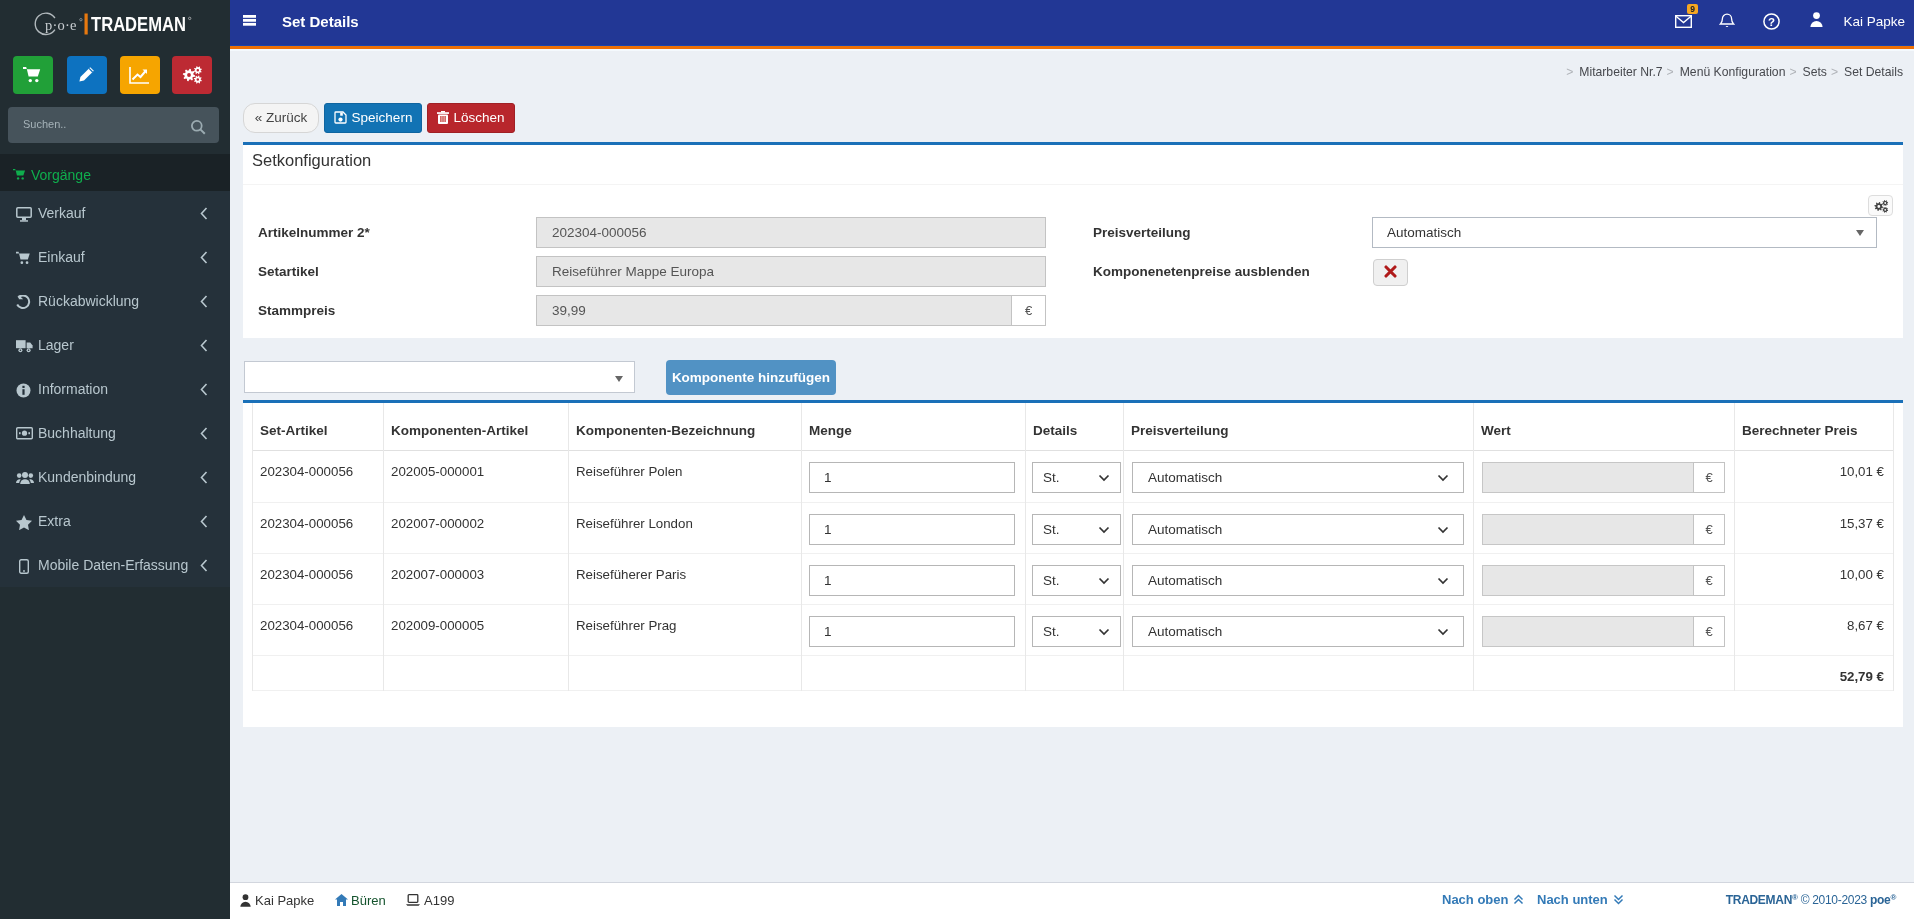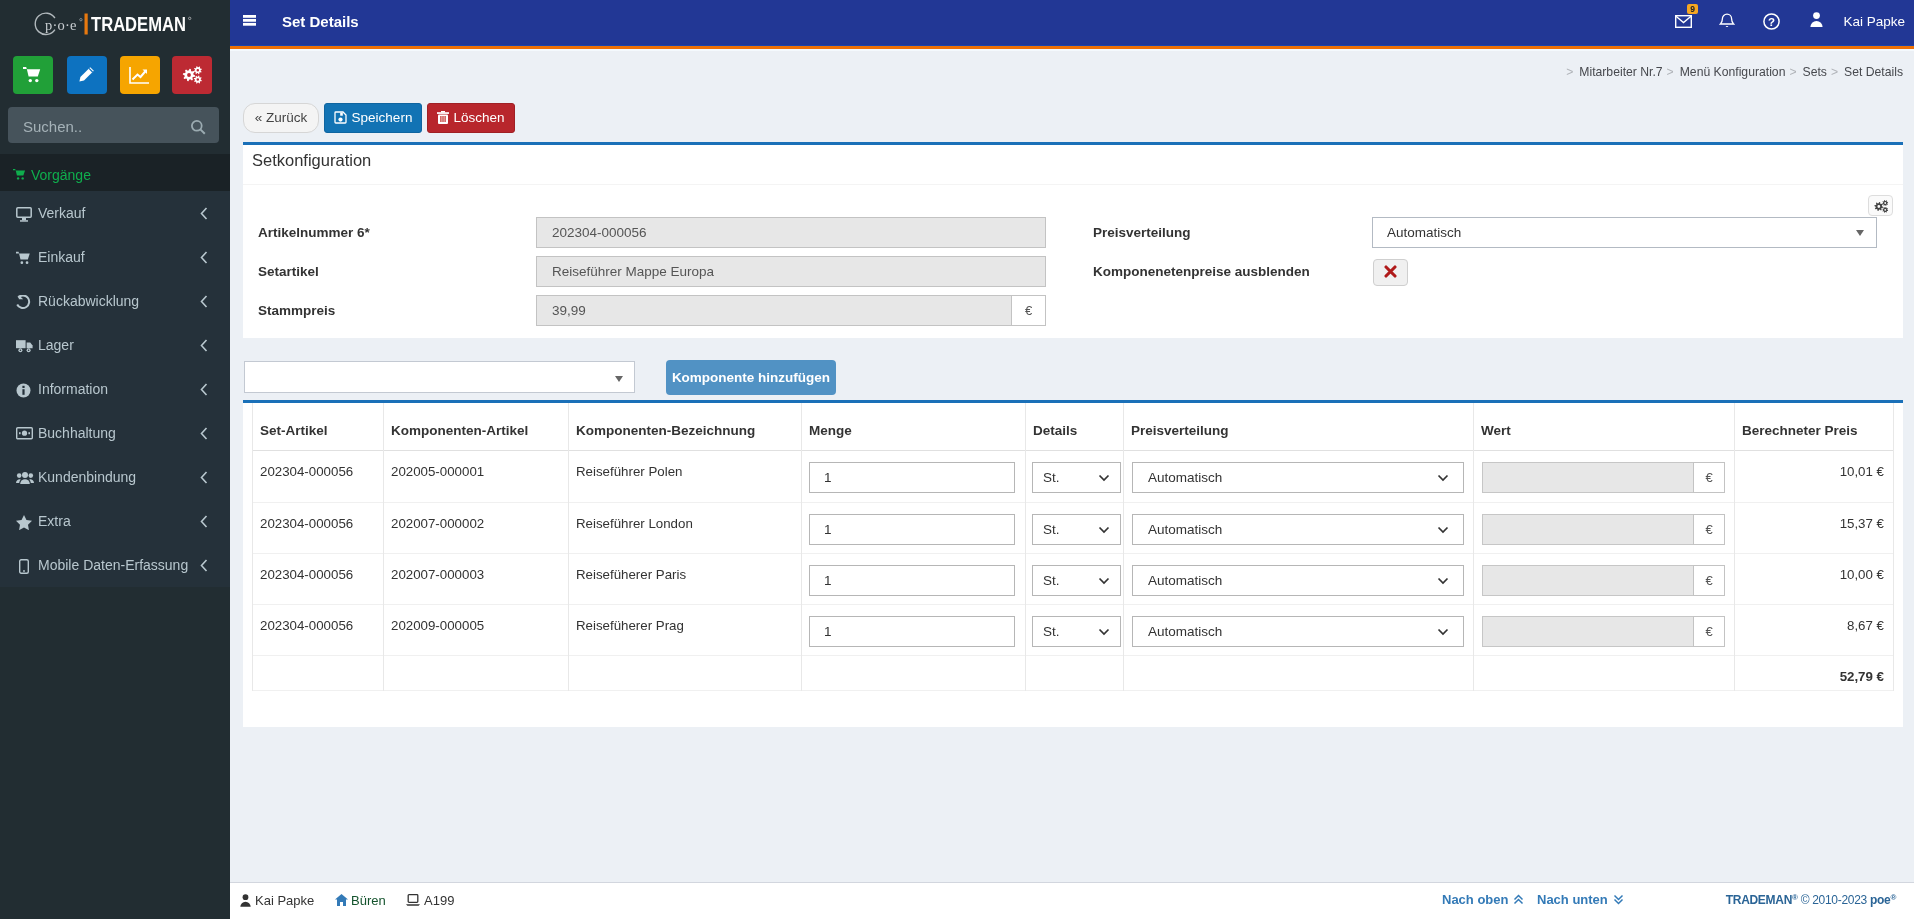--- a/index.html
+++ b/index.html
@@ -56,21 +56,21 @@
   <path d="M13.5 3.5 h4.5 v4.5 z" fill="#fff"></path>
 </svg>
 <div class="a" style="left:171.5px;top:56px;width:40px;height:38px;background:#bd2a33;border-radius:4px;"></div>
 <svg class="a" style="left:181px;top:65px;" width="22" height="20" viewBox="0 0 22 20">
   <path d="M14.17,10.62 L13.93,11.81 L11.88,12.08 L11.40,12.80 L11.92,14.80 L10.91,15.47 L9.27,14.21 L8.42,14.38 L7.38,16.17 L6.19,15.93 L5.92,13.88 L5.20,13.40 L3.20,13.92 L2.53,12.91 L3.79,11.27 L3.62,10.42 L1.83,9.38 L2.07,8.19 L4.12,7.92 L4.60,7.20 L4.08,5.20 L5.09,4.53 L6.73,5.79 L7.58,5.62 L8.62,3.83 L9.81,4.07 L10.08,6.12 L10.80,6.60 L12.80,6.08 L13.47,7.09 L12.21,8.73 L12.38,9.58 Z M9.90,10.00 A1.9,1.9 0 1 0 6.10,10.00 A1.9,1.9 0 1 0 9.90,10.00 Z" fill="#fff" fill-rule="evenodd"></path>
   <path d="M20.58,6.80 L20.19,7.50 L18.84,7.27 L18.39,7.62 L18.34,9.00 L17.57,9.23 L16.78,8.10 L16.21,8.04 L15.20,8.98 L14.50,8.59 L14.73,7.24 L14.38,6.79 L13.00,6.74 L12.77,5.97 L13.90,5.18 L13.96,4.61 L13.02,3.60 L13.41,2.90 L14.76,3.13 L15.21,2.78 L15.26,1.40 L16.03,1.17 L16.82,2.30 L17.39,2.36 L18.40,1.42 L19.10,1.81 L18.87,3.16 L19.22,3.61 L20.60,3.66 L20.83,4.43 L19.70,5.22 L19.64,5.79 Z M18.05,5.20 A1.25,1.25 0 1 0 15.55,5.20 A1.25,1.25 0 1 0 18.05,5.20 Z" fill="#fff" fill-rule="evenodd"></path>
   <path d="M20.82,15.41 L20.58,16.18 L19.21,16.22 L18.84,16.66 L19.07,18.02 L18.36,18.39 L17.36,17.45 L16.79,17.50 L15.99,18.62 L15.22,18.38 L15.18,17.01 L14.74,16.64 L13.38,16.87 L13.01,16.16 L13.95,15.16 L13.90,14.59 L12.78,13.79 L13.02,13.02 L14.39,12.98 L14.76,12.54 L14.53,11.18 L15.24,10.81 L16.24,11.75 L16.81,11.70 L17.61,10.58 L18.38,10.82 L18.42,12.19 L18.86,12.56 L20.22,12.33 L20.59,13.04 L19.65,14.04 L19.70,14.61 Z M18.05,14.60 A1.25,1.25 0 1 0 15.55,14.60 A1.25,1.25 0 1 0 18.05,14.60 Z" fill="#fff" fill-rule="evenodd"></path>
 </svg>
 
 <div class="a" style="left:8px;top:107px;width:211px;height:36px;background:#46535b;border-radius:4px;"></div>
-<div class="a" style="left:23px;top:118px;font-size:15px;color:#a5b2b8;">Suchen..</div>
+<div class="a" style="left:23px;top:118px;font-size:11px;color:#a5b2b8;">Suchen..</div>
 <svg class="a" style="left:190px;top:119px;" width="16" height="16" viewBox="0 0 16 16">
   <circle cx="6.8" cy="6.8" r="4.9" fill="none" stroke="#9babb1" stroke-width="1.8"></circle>
   <path d="M10.6 10.6 L14.8 14.8" stroke="#9babb1" stroke-width="2"></path>
 </svg>
 
 <div class="a" style="left:0;top:154px;width:230px;height:37px;background:#1a2226;"></div>
 <svg class="a" style="left:13px;top:168px;" width="14" height="13" viewBox="0 0 20 18">
   <path d="M0 1 h3.2 l0.6 2.2 h13.4 l-2.4 7.3 H5.6 L3.8 3 H0 z" fill="#0fae4d"></path>
   <circle cx="7.3" cy="14.6" r="1.7" fill="#0fae4d"></circle>
     <circle cx="13.8" cy="14.6" r="1.7" fill="#0fae4d"></circle>
@@ -234,21 +234,21 @@
 
 <div class="a" style="left:243px;top:142px;width:1660px;height:196px;background:#fff;border-top:3px solid #1a70b8;"></div>
 <div class="a" style="left:252px;top:151px;font-size:16.5px;color:#333;">Setkonfiguration</div>
 <div class="a" style="left:243px;top:184px;width:1660px;height:1px;background:#f4f4f4;"></div>
 <div class="a" style="left:1868px;top:195px;width:25px;height:21px;background:#fafafa;border:1px solid #ddd;border-radius:4px;"></div>
 <svg class="a" style="left:1872.5px;top:198.5px;" width="16" height="15" viewBox="0 0 22 20">
   <path d="M14.17,10.62 L13.93,11.81 L11.88,12.08 L11.40,12.80 L11.92,14.80 L10.91,15.47 L9.27,14.21 L8.42,14.38 L7.38,16.17 L6.19,15.93 L5.92,13.88 L5.20,13.40 L3.20,13.92 L2.53,12.91 L3.79,11.27 L3.62,10.42 L1.83,9.38 L2.07,8.19 L4.12,7.92 L4.60,7.20 L4.08,5.20 L5.09,4.53 L6.73,5.79 L7.58,5.62 L8.62,3.83 L9.81,4.07 L10.08,6.12 L10.80,6.60 L12.80,6.08 L13.47,7.09 L12.21,8.73 L12.38,9.58 Z M9.90,10.00 A1.9,1.9 0 1 0 6.10,10.00 A1.9,1.9 0 1 0 9.90,10.00 Z" fill="#444" fill-rule="evenodd"></path>
   <path d="M20.58,6.80 L20.19,7.50 L18.84,7.27 L18.39,7.62 L18.34,9.00 L17.57,9.23 L16.78,8.10 L16.21,8.04 L15.20,8.98 L14.50,8.59 L14.73,7.24 L14.38,6.79 L13.00,6.74 L12.77,5.97 L13.90,5.18 L13.96,4.61 L13.02,3.60 L13.41,2.90 L14.76,3.13 L15.21,2.78 L15.26,1.40 L16.03,1.17 L16.82,2.30 L17.39,2.36 L18.40,1.42 L19.10,1.81 L18.87,3.16 L19.22,3.61 L20.60,3.66 L20.83,4.43 L19.70,5.22 L19.64,5.79 Z M18.05,5.20 A1.25,1.25 0 1 0 15.55,5.20 A1.25,1.25 0 1 0 18.05,5.20 Z" fill="#444" fill-rule="evenodd"></path>
   <path d="M20.82,15.41 L20.58,16.18 L19.21,16.22 L18.84,16.66 L19.07,18.02 L18.36,18.39 L17.36,17.45 L16.79,17.50 L15.99,18.62 L15.22,18.38 L15.18,17.01 L14.74,16.64 L13.38,16.87 L13.01,16.16 L13.95,15.16 L13.90,14.59 L12.78,13.79 L13.02,13.02 L14.39,12.98 L14.76,12.54 L14.53,11.18 L15.24,10.81 L16.24,11.75 L16.81,11.70 L17.61,10.58 L18.38,10.82 L18.42,12.19 L18.86,12.56 L20.22,12.33 L20.59,13.04 L19.65,14.04 L19.70,14.61 Z M18.05,14.60 A1.25,1.25 0 1 0 15.55,14.60 A1.25,1.25 0 1 0 18.05,14.60 Z" fill="#444" fill-rule="evenodd"></path>
 </svg>
-<div class="a lbl" style="left:258px;top:225px;">Artikelnummer 6*</div>
+<div class="a lbl" style="left:258px;top:225px;">Artikelnummer 2*</div>
 <div class="a inp" style="left:536px;top:217px;width:510px;">202304-000056</div>
 <div class="a lbl" style="left:258px;top:264px;">Setartikel</div>
 <div class="a inp" style="left:536px;top:256px;width:510px;">Reiseführer Mappe Europa</div>
 <div class="a lbl" style="left:258px;top:303px;">Stammpreis</div>
 <div class="a inp" style="left:536px;top:295px;width:476px;">39,99</div>
 <div class="a addon" style="left:1011px;top:295px;width:35px;">€</div>
 <div class="a lbl" style="left:1093px;top:225px;">Preisverteilung</div>
 <div class="a sel" style="left:1372px;top:217px;width:505px;">Automatisch</div>
 <div class="a caret" style="left:1856px;top:230px;"></div>
 <div class="a lbl" style="left:1093px;top:264px;">Komponenetenpreise ausblenden</div>
@@ -310,21 +310,21 @@
         <td>Reisefüherer Paris</td>
         <td></td>
         <td></td>
         <td></td>
         <td></td>
         <td style="text-align:right;padding-right:9px;border-right:1px solid #e8e8e8;">10,00 €</td>
   </tr>
   <tr style="height:51px;border-bottom:1px solid #f0f0f0;">
     <td>202304-000056</td>
         <td>202009-000005</td>
-        <td>Reisefüherer Prag</td>
+        <td>Reiseführer Prag</td>
         <td></td>
         <td></td>
         <td></td>
         <td></td>
         <td style="text-align:right;padding-right:9px;border-right:1px solid #e8e8e8;">8,67 €</td>
   </tr>
   <tr style="height:35px;border-bottom:1px solid #f0f0f0;">
     <td></td>
         <td></td>
         <td></td>

